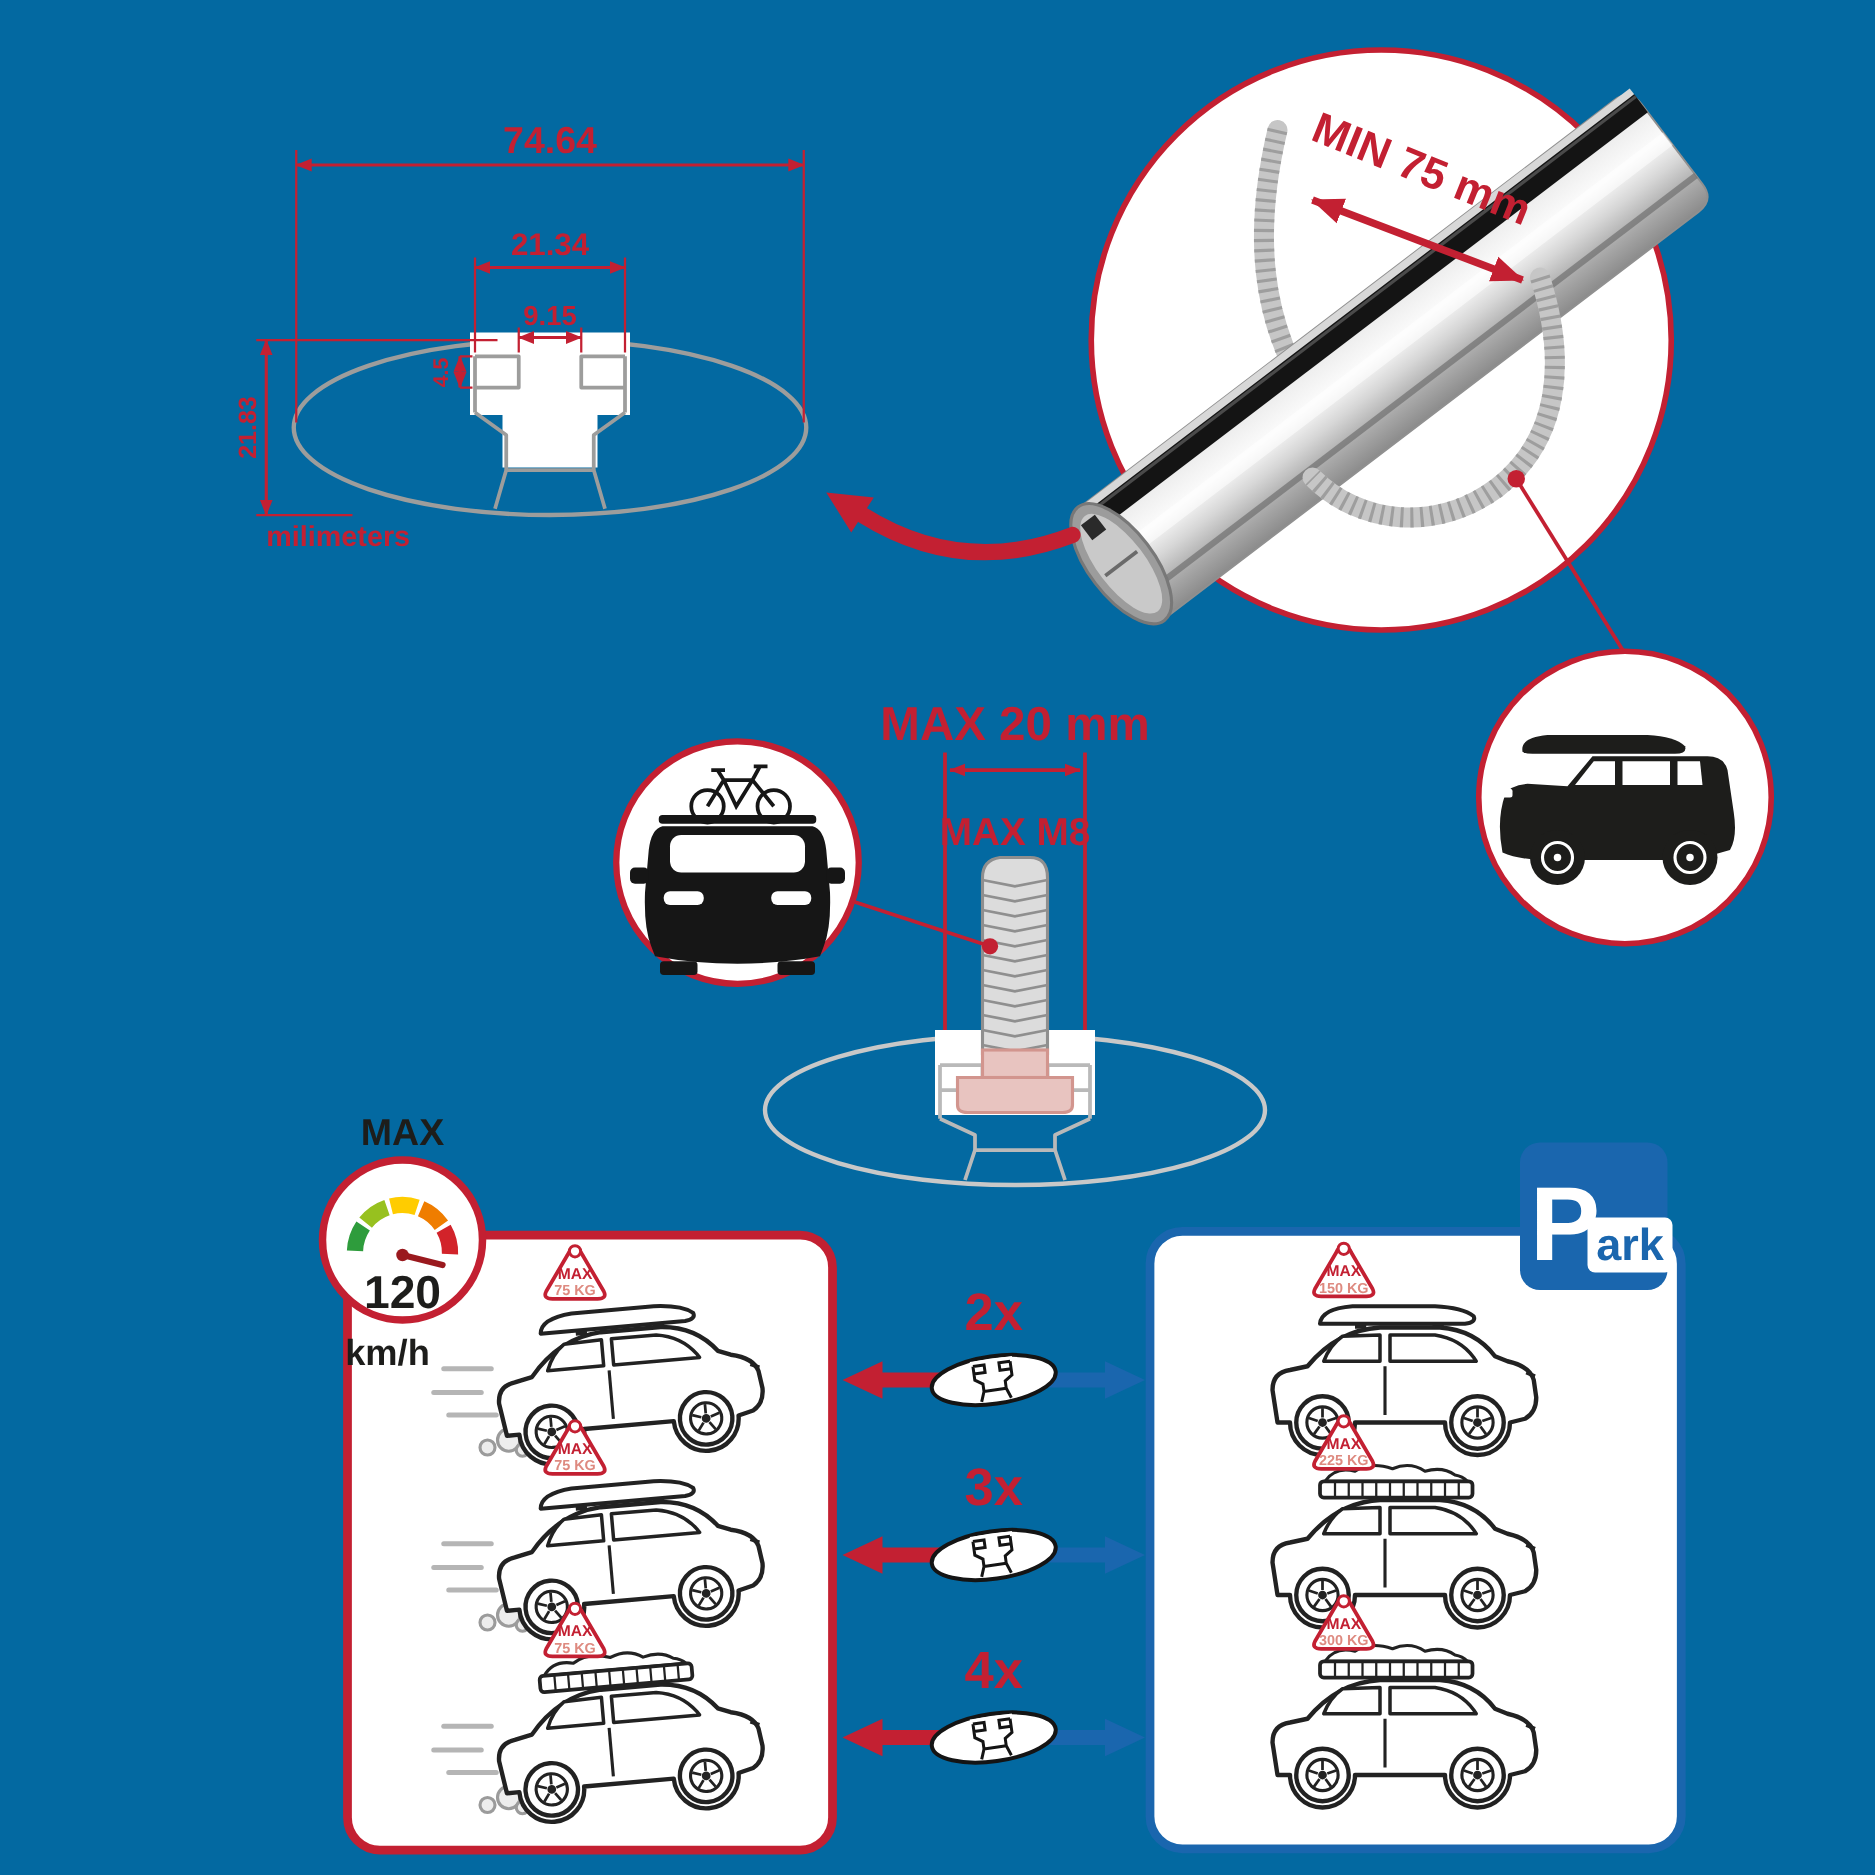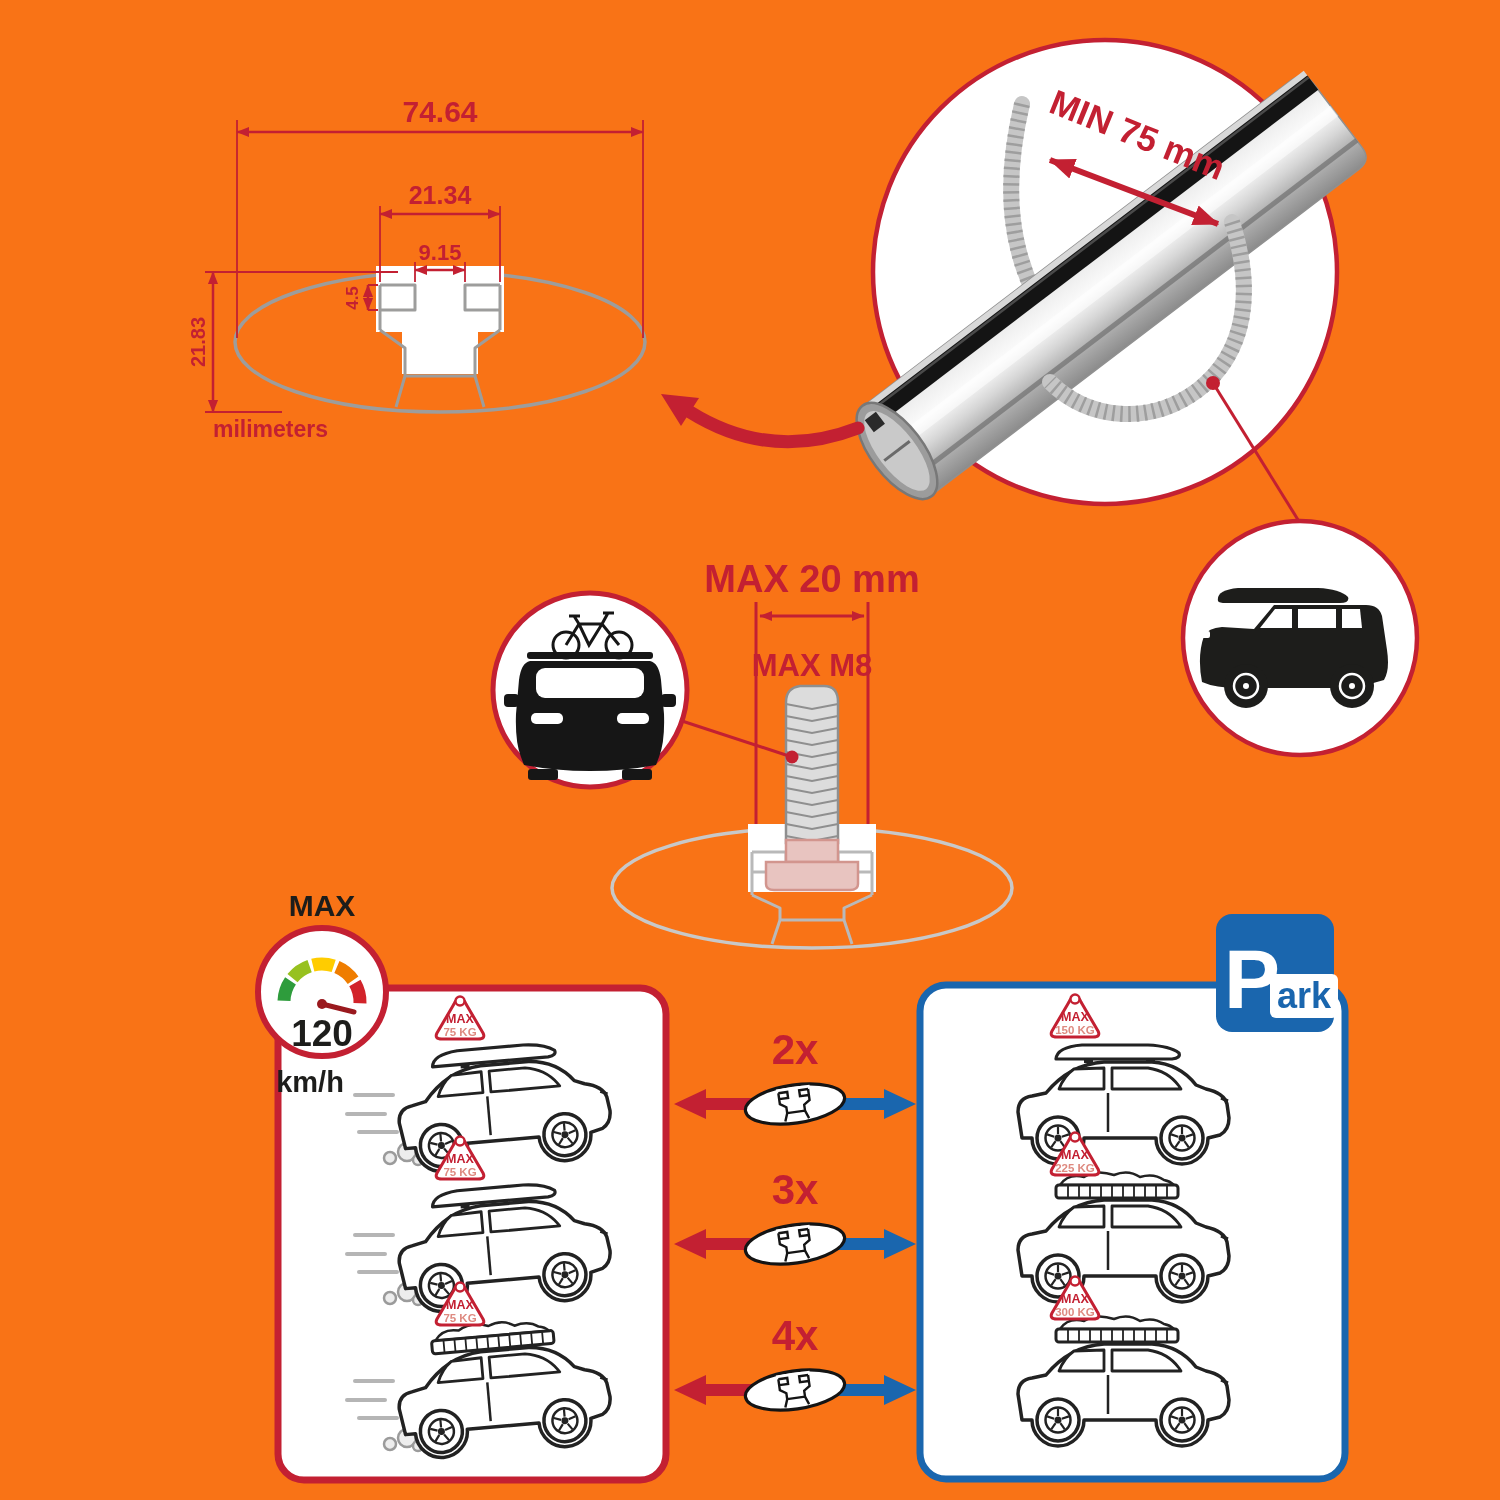--- a/index.html
+++ b/index.html
@@ -1,16 +1,16 @@
 <!DOCTYPE html>
 <html><head>
 <meta charset="utf-8">
 <style>
   html,body{margin:0;padding:0;background:#fff;}
-  .canvas{position:relative;width:1500px;height:1500px;background:#f97316;overflow:hidden;font-family:"Liberation Sans",sans-serif;}
+  .canvas{position:relative;width:1500px;height:1500px;background:#0369a1;overflow:hidden;font-family:"Liberation Sans",sans-serif;}
   .canvas svg{position:absolute;left:0;top:0;}
   svg text{font-family:"Liberation Sans",sans-serif;font-weight:700;}
 </style>
 </head>
 <body>
 
 <div class="canvas">
 <svg width="1500" height="1500" viewBox="0 0 1500 1500">
   <defs>
     <marker id="arS" viewBox="0 0 10 10" refX="9.5" refY="5" markerWidth="13" markerHeight="13" orient="auto-start-reverse" markerUnits="userSpaceOnUse">

